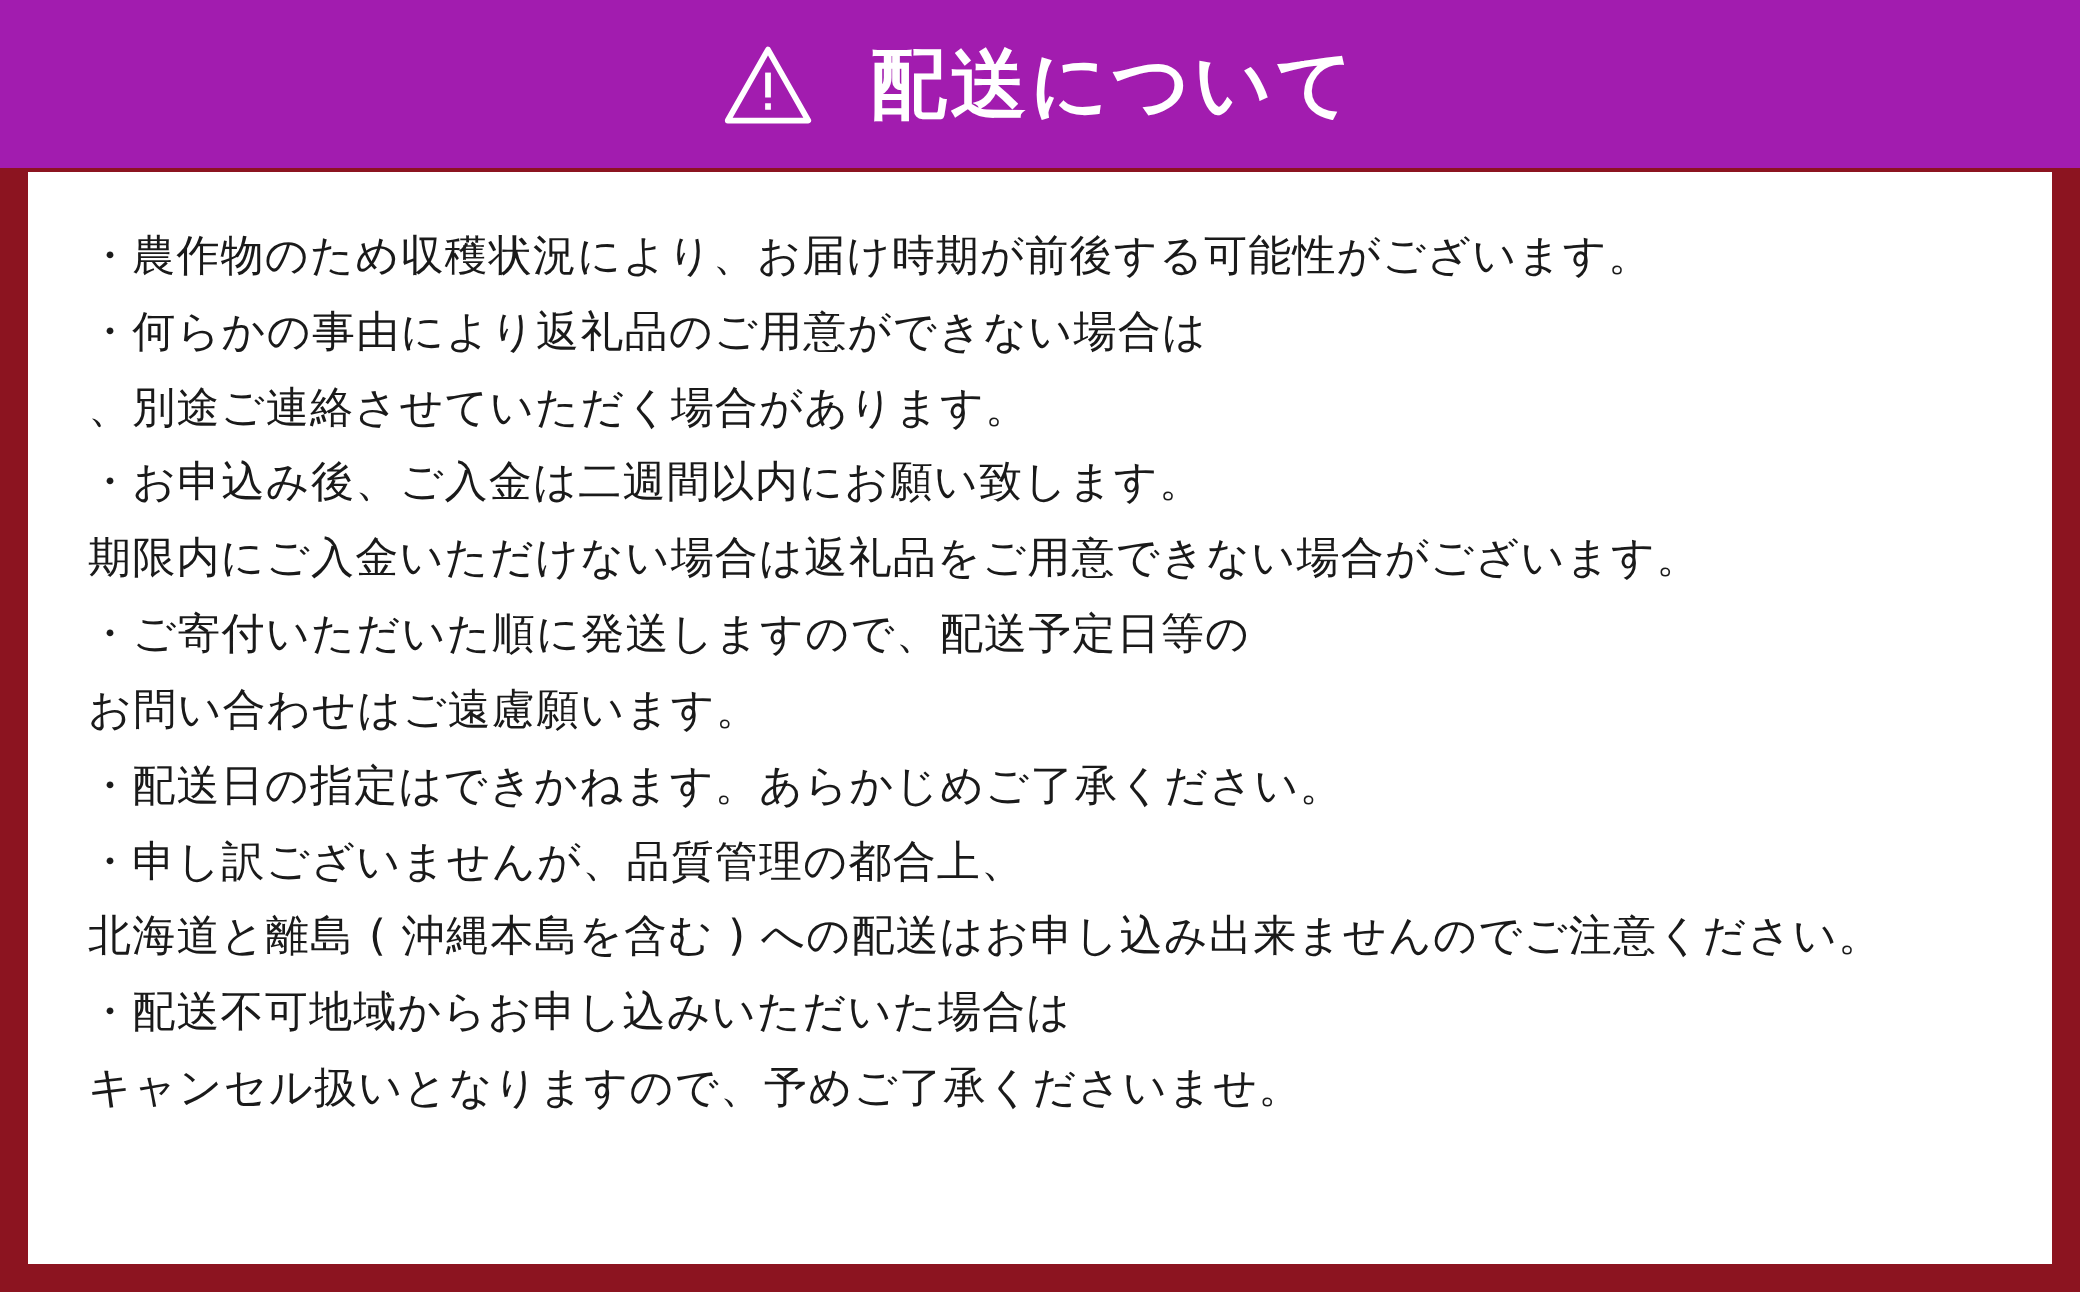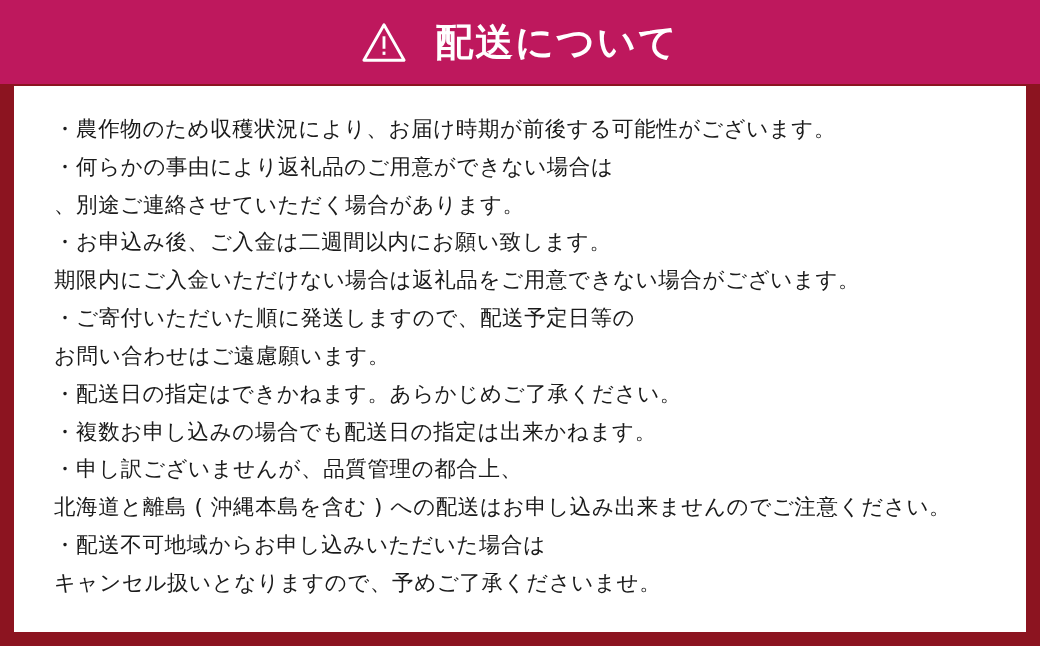--- a/index.html
+++ b/index.html
@@ -17,21 +17,21 @@
     box-sizing: border-box;
     background: #8c1420;
     overflow: hidden;
   }
   .notice-header {
     height: 84px;
     display: flex;
     align-items: center;
     justify-content: center;
     gap: 28px;
-    background: #be185d;
+    background: #a21caf;
   }
   .warn-icon {
     display: block;
     width: 46px;
     height: 46px;
     flex: 0 0 auto;
     margin-top: 2px;
   }
   .notice-title {
     color: #ffffff;
@@ -42,21 +42,21 @@
     white-space: nowrap;
   }
   .notice-body {
     position: absolute;
     left: 14px;
     right: 14px;
     top: 86px;
     bottom: 14px;
     background: #ffffff;
     box-sizing: border-box;
-    padding: 24px 28px 20px 40px;
+    padding: 24px 28px 20px 30px;
     overflow: hidden;
   }
   .notice-list {
     list-style: none;
     margin: 0;
     padding: 0;
   }
   .notice-item {
     color: #1a1a1a;
     font-size: 21.5px;
@@ -85,21 +85,20 @@
   <div class="notice-body">
     <ul class="notice-list">
       <li class="notice-item">・農作物のため収穫状況により、お届け時期が前後する可能性がございます。</li>
       <li class="notice-item">・何らかの事由により返礼品のご用意ができない場合は
 、別途ご連絡させていただく場合があります。</li>
       <li class="notice-item">・お申込み後、ご入金は二週間以内にお願い致します。
 期限内にご入金いただけない場合は返礼品をご用意できない場合がございます。</li>
       <li class="notice-item">・ご寄付いただいた順に発送しますので、配送予定日等の
 お問い合わせはご遠慮願います。</li>
       <li class="notice-item">・配送日の指定はできかねます。あらかじめご了承ください。</li>
-      <li class="notice-item">・複数お申し込みの場合でも配送日の指定は出来かねます。</li>
       <li class="notice-item">・申し訳ございませんが、品質管理の都合上、
 北海道と離島 ( 沖縄本島を含む ) への配送はお申し込み出来ませんのでご注意ください。</li>
       <li class="notice-item">・配送不可地域からお申し込みいただいた場合は
 キャンセル扱いとなりますので、予めご了承くださいませ。</li>
     </ul>
   </div>
 
 </div>
 
 </body></html>

